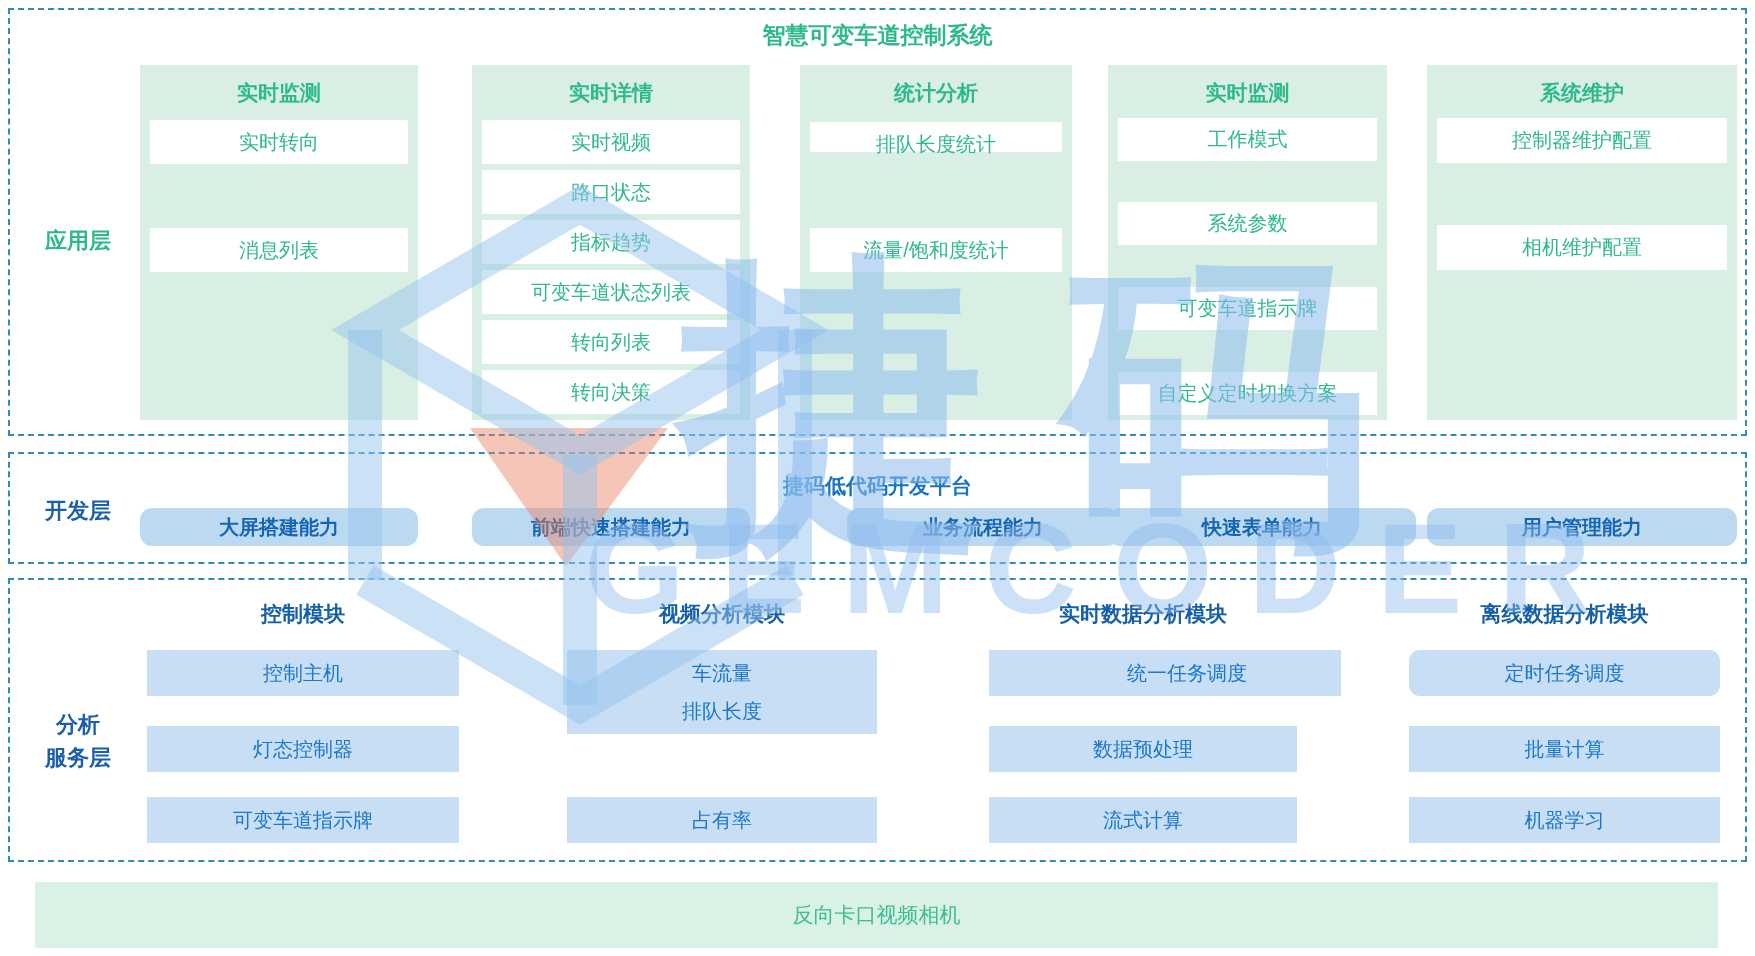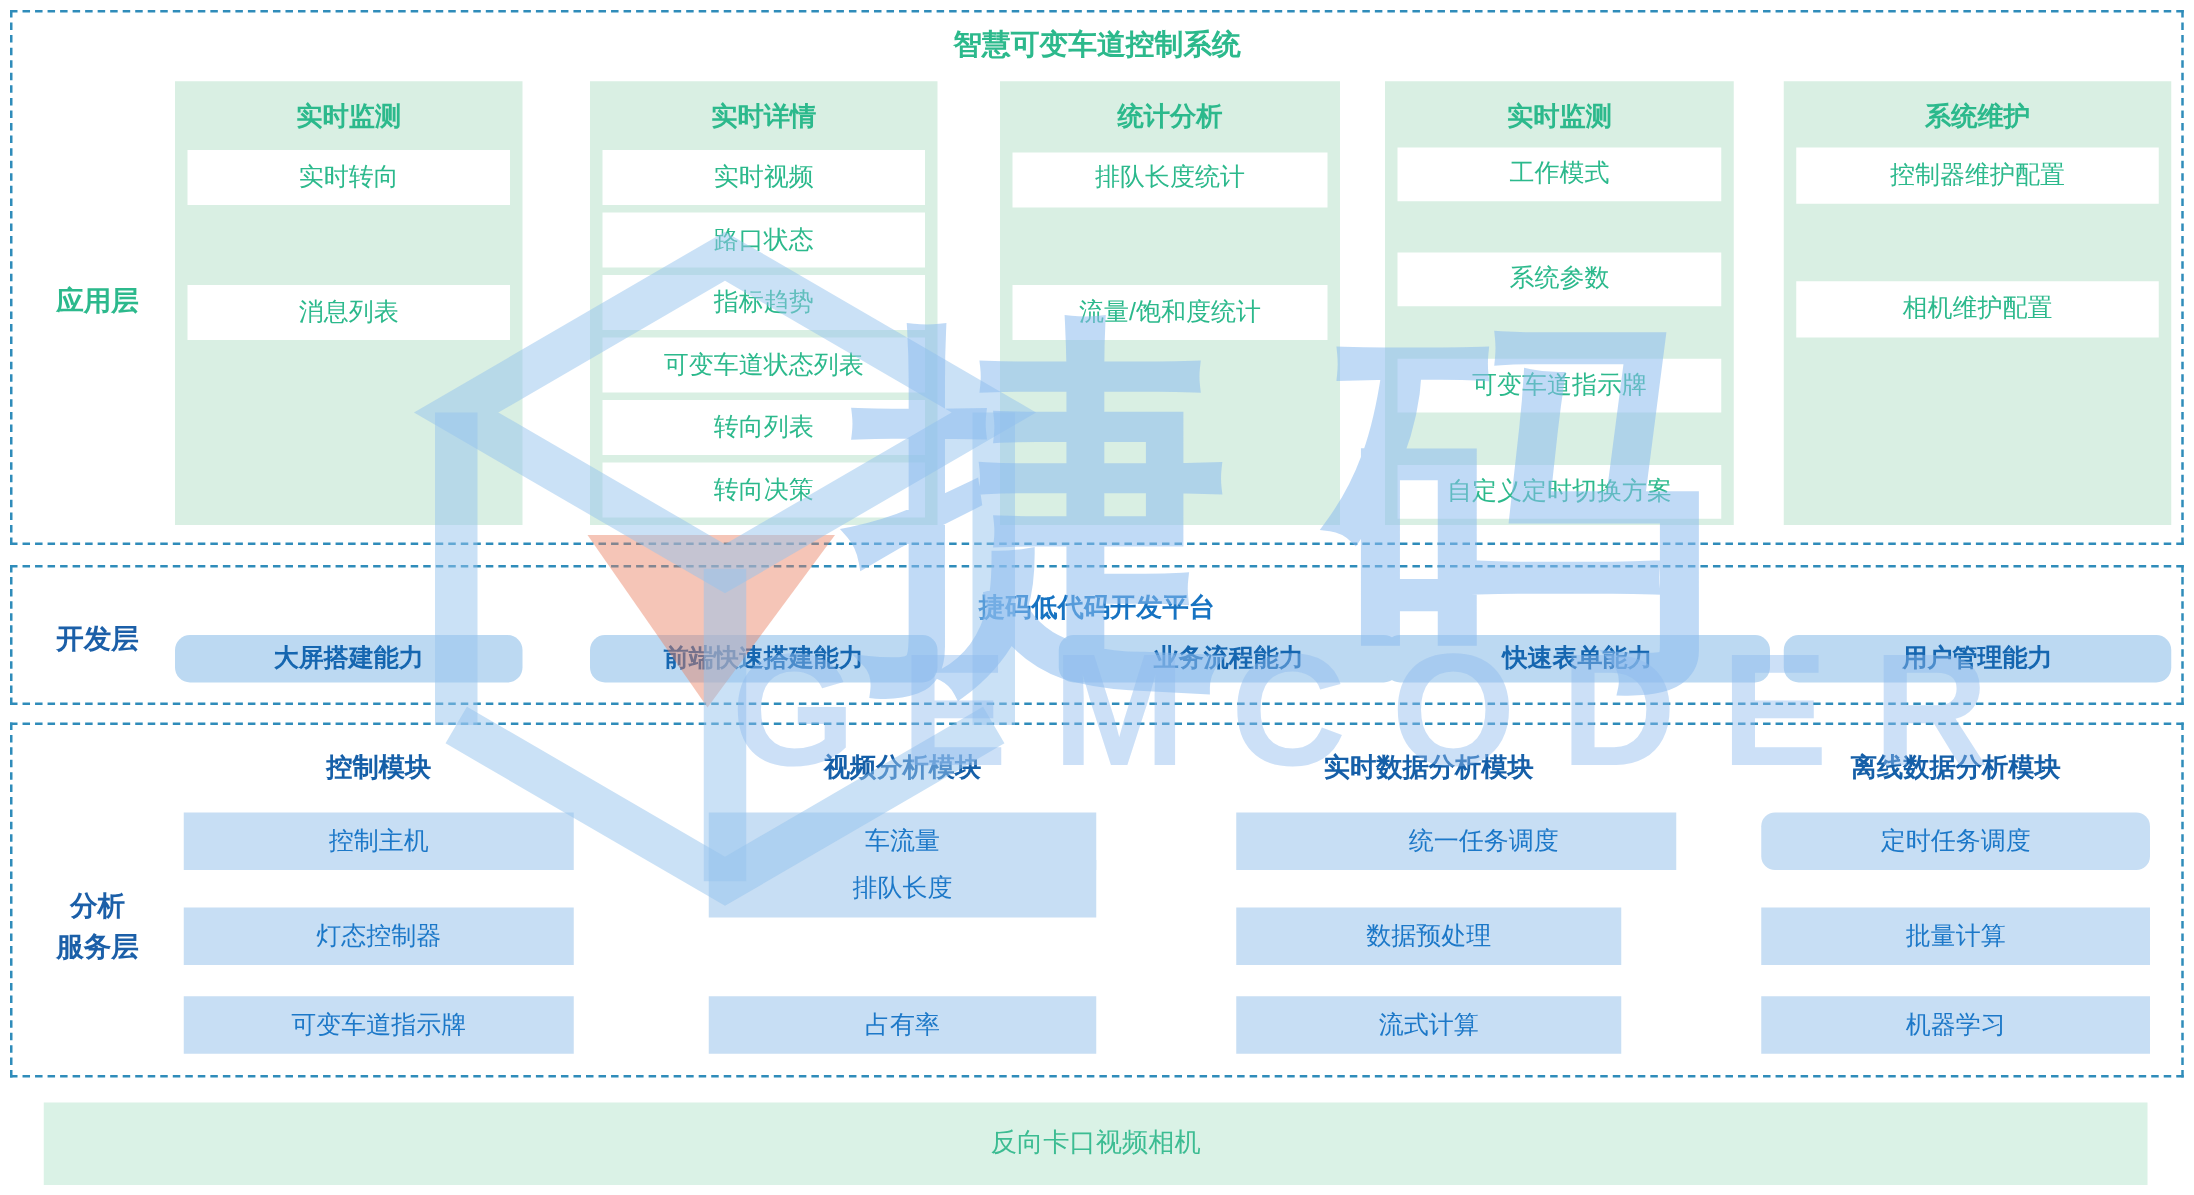--- a/index.html
+++ b/index.html
@@ -68,21 +68,21 @@
     <div class="wi" style="top:55px;height:44px;line-height:44px;">实时视频</div>
     <div class="wi" style="top:105px;height:44px;line-height:44px;">路口状态</div>
     <div class="wi" style="top:155px;height:44px;line-height:44px;">指标趋势</div>
     <div class="wi" style="top:205px;height:44px;line-height:44px;">可变车道状态列表</div>
     <div class="wi" style="top:255px;height:44px;line-height:44px;">转向列表</div>
     <div class="wi" style="top:305px;height:44px;line-height:44px;">转向决策</div>
   </div>
 
   <div class="tile" style="left:800px;width:272px;">
     <div class="hd">统计分析</div>
-    <div class="wi" style="top:57px;height:44px;line-height:44px;font-family:Liberation Mono, monospace;">排队长度统计</div>
+    <div class="wi" style="top:57px;height:30px;line-height:44px;">排队长度统计</div>
     <div class="wi" style="top:163px;height:44px;line-height:44px;">流量/饱和度统计</div>
   </div>
 
   <div class="tile" style="left:1108px;width:279px;">
     <div class="hd">实时监测</div>
     <div class="wi" style="top:53px;height:43px;line-height:43px;">工作模式</div>
     <div class="wi" style="top:137px;height:43px;line-height:43px;">系统参数</div>
     <div class="wi" style="top:222px;height:43px;line-height:43px;">可变车道指示牌</div>
     <div class="wi" style="top:307px;height:43px;line-height:43px;">自定义定时切换方案</div>
   </div>

